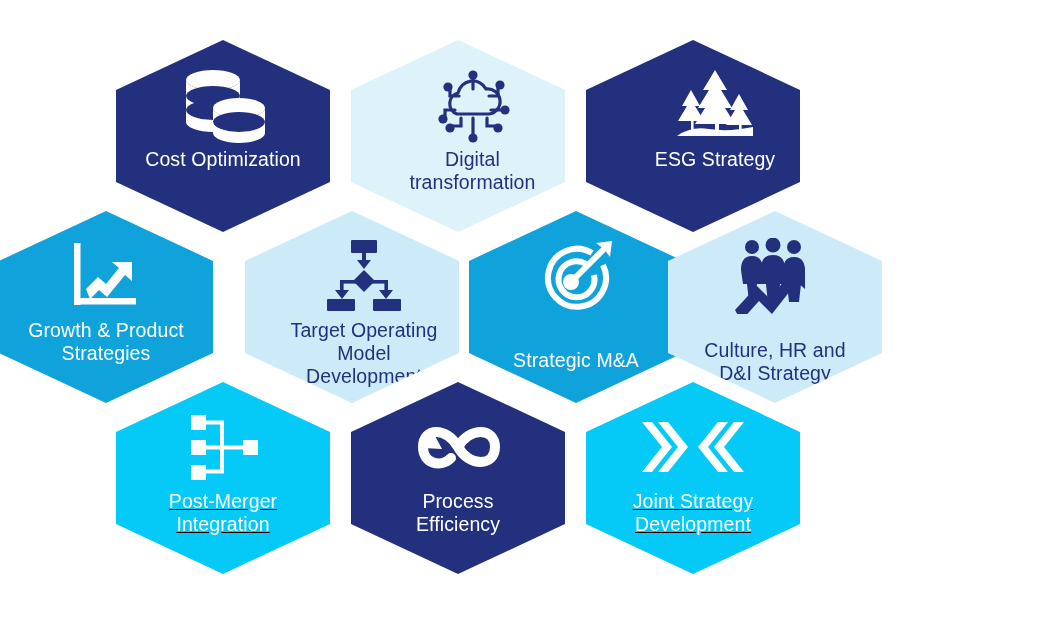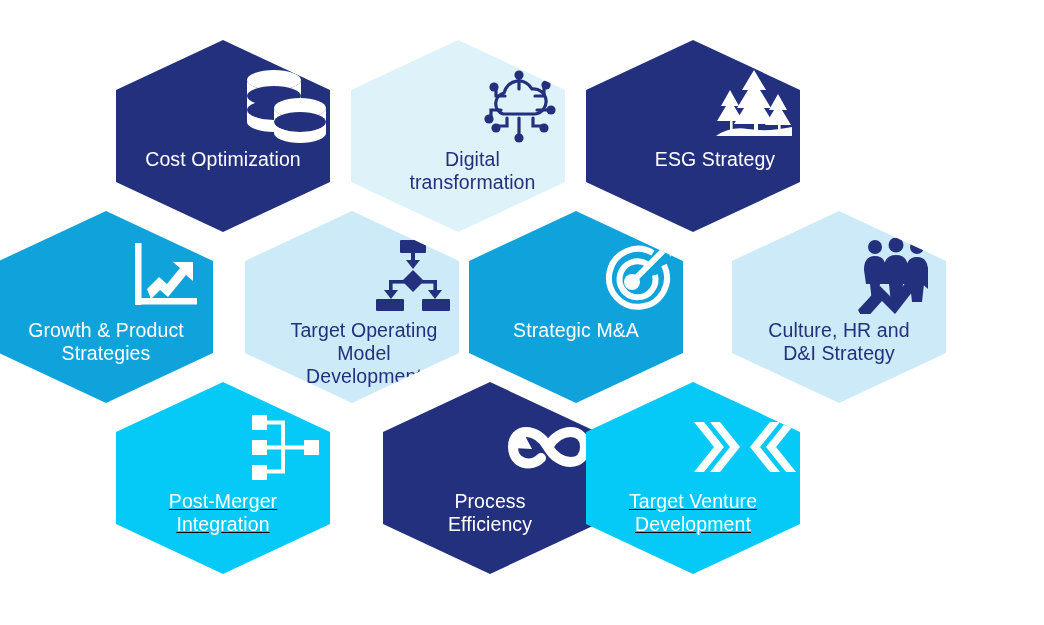--- a/index.html
+++ b/index.html
@@ -21,21 +21,21 @@
   }
 
   .hex {
     position: absolute;
     width: 214px;
     height: 192px;
     -webkit-clip-path: polygon(50% 0%, 100% 26%, 100% 74%, 50% 100%, 0% 74%, 0% 26%);
     clip-path: polygon(50% 0%, 100% 26%, 100% 74%, 50% 100%, 0% 74%, 0% 26%);
     display: flex;
     flex-direction: column;
-    align-items: flex-end;
+    align-items: center;
     justify-content: flex-start;
   }
 
   .hex-icon {
     margin-top: 26px;
     height: 78px;
     display: flex;
     align-items: center;
     justify-content: center;
     pointer-events: none;
@@ -169,38 +169,38 @@
           <rect x="9" y="59" width="28" height="12" rx="1"></rect>
           <rect x="55" y="59" width="28" height="12" rx="1"></rect>
         </g>
       </svg>
     </div>
     <div class="hex-label">Target Operating
 Model
 Development</div>
   </div>
 
-  <div class="hex v-blue" style="left:469px; top:211px;">
+  <div class="hex v-blue" style="left:469px; top:211px;gap:30px;">
     <div class="hex-icon">
       <svg width="92" height="78" viewBox="0 0 92 78">
         <g fill="none" stroke="#ffffff" stroke-width="6">
           <path d="M62 16 a29 29 0 1 0 11 12"></path>
           <path d="M56 27 a18 18 0 1 0 8 11"></path>
         </g>
         <circle cx="41" cy="45" r="8" fill="#ffffff"></circle>
         <g fill="#ffffff">
           <path d="M41 45 L74 12" stroke="#ffffff" stroke-width="6" stroke-linecap="round"></path>
           <path d="M66 6 l16 -2 l-2 16 l-6 -8 z"></path>
         </g>
       </svg>
     </div>
     <div class="hex-label">Strategic M&amp;A</div>
   </div>
 
-  <div class="hex v-palemid" style="left:732px; top:211px;">
+  <div class="hex v-palemid" style="left:668px; top:211px;gap:20px;">
     <div class="hex-icon">
       <svg width="96" height="76" viewBox="0 0 96 76">
         <g fill="#23307D">
           <circle cx="25" cy="9" r="7"></circle>
           <path d="M25 18 c-9 0 -11 7 -11 14 l2 14 h4 l2 18 h6 l2 -18 h4 l2 -14 c0 -7 -2 -14 -11 -14z"></path>
           <circle cx="46" cy="7" r="7.5"></circle>
           <path d="M46 17 c-10 0 -12 7 -12 15 v14 h5 l2 20 h10 l2 -20 h5 V32 c0 -8 -2 -15 -12 -15z"></path>
           <circle cx="67" cy="9" r="7"></circle>
           <path d="M67 19 c-9 0 -11 7 -11 14 v13 h4 l2 18 h10 l2 -18 h4 V33 c0 -7 -2 -14 -11 -14z"></path>
           <path d="M8 72 l22 -24 l13 13 l20 -26 l-8 -6 h23 v22 l-8 -7 l-25 32 l-13 -13 l-18 20 z"></path>
@@ -223,21 +223,21 @@
         <g fill="none" stroke="#ffffff" stroke-width="4">
           <path d="M29 11.5 h16 v49 h-16"></path>
           <path d="M29 36.5 h37"></path>
         </g>
       </svg>
     </div>
     <div class="hex-label">Post-Merger
 Integration</div>
   </div>
 
-  <div class="hex v-navy" style="left:351px; top:382px;margin-left:32px;">
+  <div class="hex v-navy" style="left:351px; top:382px;">
     <div class="hex-icon">
       <svg width="98" height="66" viewBox="0 0 98 66">
         <g fill="none" stroke="#ffffff" stroke-width="10" stroke-linecap="round">
           <path d="M49 33 C60 13, 86 13, 86 33 C86 53, 60 53, 49 33 C38 13, 14 13, 14 33 C14 50, 32 54, 42 44"></path>
         </g>
         <path d="M24 18 l-10 16 l19 1 z" fill="#ffffff"></path>
       </svg>
     </div>
     <div class="hex-label">Process
 Efficiency</div>
@@ -249,17 +249,17 @@
         <g fill="#ffffff">
           <path d="M4 6 l10 0 l20 25 l-20 25 l-10 0 l20 -25 z"></path>
           <path d="M20 6 l10 0 l20 25 l-20 25 l-10 0 l20 -25 z"></path>
           <path d="M36 6 l10 0 l20 25 l-20 25 l-10 0 l20 -25 z" opacity="0"></path>
           <path d="M106 6 l-10 0 l-20 25 l20 25 l10 0 l-20 -25 z"></path>
           <path d="M90 6 l-10 0 l-20 25 l20 25 l10 0 l-20 -25 z"></path>
           <path d="M74 6 l-10 0 l-20 25 l20 25 l10 0 l-20 -25 z" opacity="0"></path>
         </g>
       </svg>
     </div>
-    <div class="hex-label">Target Venture
+    <div class="hex-label">Joint Strategy
 Development</div>
   </div>
 
 </div>
 
 </body></html>

